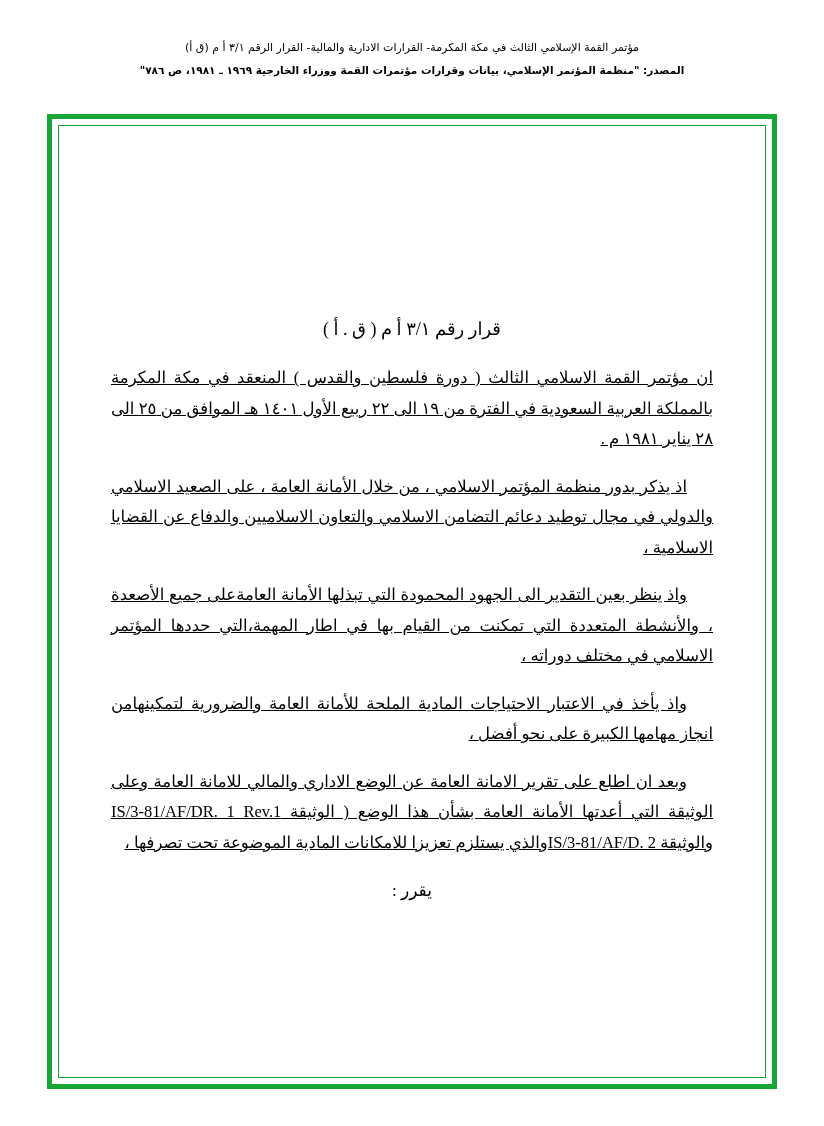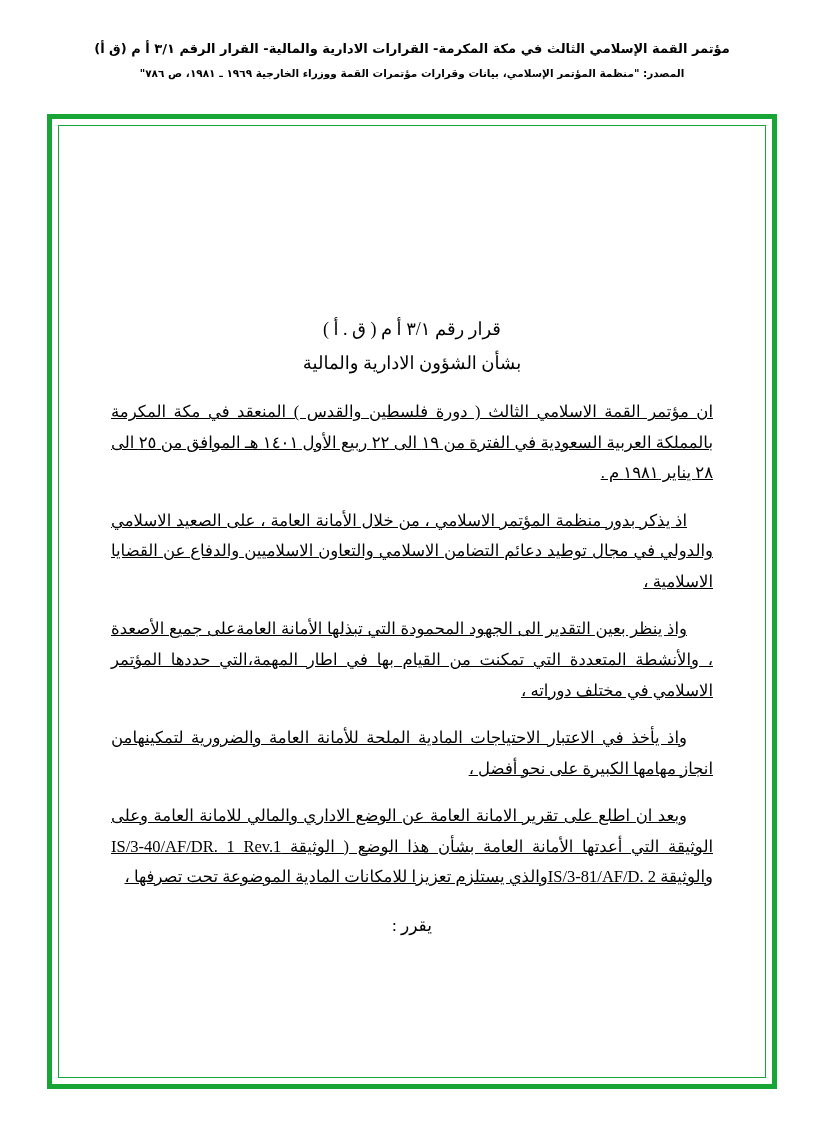--- a/index.html
+++ b/index.html
@@ -22,22 +22,22 @@
     box-sizing: border-box;
   }
 
   
   .header {
     padding: 40px 34px 0 34px;
     text-align: center;
   }
   .header-title {
     font-family: "DejaVu Sans", sans-serif;
-    font-weight: bold;
-    font-size: 13px;
+    font-weight: normal;
+    font-size: 11px;
     letter-spacing: 0px;
     line-height: 1.4;
     direction: rtl;
   }
   .header-source {
     font-family: "DejaVu Sans", sans-serif;
     font-weight: bold;
     font-size: 10.5px;
     margin-top: 9px;
     direction: rtl;
@@ -120,29 +120,28 @@
     <div class="header-title">مؤتمر القمة الإسلامي الثالث في مكة المكرمة- القرارات الادارية والمالية- القرار الرقم ٣/١ أ م (ق أ)</div>
     <div class="header-source">المصدر: "منظمة المؤتمر الإسلامي، بيانات وقرارات مؤتمرات القمة ووزراء الخارجية ١٩٦٩ ـ ١٩٨١، ص ٧٨٦"</div>
   </div>
 
   <div class="doc-frame">
     <div class="doc-inner">
       <div class="doc-body">
 
         <div class="decision-title">
           <span class="line title-line-1">قرار رقم ٣/١ أ م ( ق . أ )</span>
-          <span class="line title-line-2">بشأن الشؤون الادارية والمالية</span>
         </div>
 
         <p class="para">ان مؤتمر القمة الاسلامي الثالث ( دورة فلسطين والقدس ) المنعقد في مكة المكرمة بالمملكة العربية السعودية في الفترة من ١٩ الى ٢٢ ربيع الأول ١٤٠١ هـ الموافق من ٢٥ الى ٢٨ يناير ١٩٨١ م .</p>
         <p class="para indent">اذ يذكر بدور منظمة المؤتمر الاسلامي ، من خلال الأمانة العامة ، على الصعيد الاسلامي والدولي في مجال توطيد دعائم التضامن الاسلامي والتعاون الاسلاميين والدفاع عن القضايا الاسلامية ،</p>
         <p class="para indent">واذ ينظر بعين التقدير الى الجهود المحمودة التي تبذلها الأمانة العامةعلى جميع الأصعدة ، والأنشطة المتعددة التي تمكنت من القيام بها في اطار المهمة،التي حددها المؤتمر الاسلامي في مختلف دوراته ،</p>
         <p class="para indent">واذ يأخذ في الاعتبار الاحتياجات المادية الملحة للأمانة العامة والضرورية لتمكينهامن انجاز مهامها الكبيرة على نحو أفضل ،</p>
 
-        <p class="para indent para-ref"><span>وبعد ان اطلع على تقرير الامانة العامة عن الوضع الاداري والمالي للامانة العامة وعلى الوثيقة التي أعدتها الأمانة العامة بشأن هذا الوضع ( الوثيقة </span><span class="ltr-code">IS/3-40/AF/DR. 1 Rev.1</span><span> والوثيقة </span><span class="ltr-code">IS/3-81/AF/D. 2</span><span>والذي يستلزم تعزيزا للامكانات المادية الموضوعة تحت تصرفها ،</span></p>
+        <p class="para indent para-ref"><span>وبعد ان اطلع على تقرير الامانة العامة عن الوضع الاداري والمالي للامانة العامة وعلى الوثيقة التي أعدتها الأمانة العامة بشأن هذا الوضع ( الوثيقة </span><span class="ltr-code">IS/3-81/AF/DR. 1 Rev.1</span><span> والوثيقة </span><span class="ltr-code">IS/3-81/AF/D. 2</span><span>والذي يستلزم تعزيزا للامكانات المادية الموضوعة تحت تصرفها ،</span></p>
 
         <p class="qarrar">يقرر :</p>
 
 
       </div>
     </div>
   </div>
 
 </div>
 

